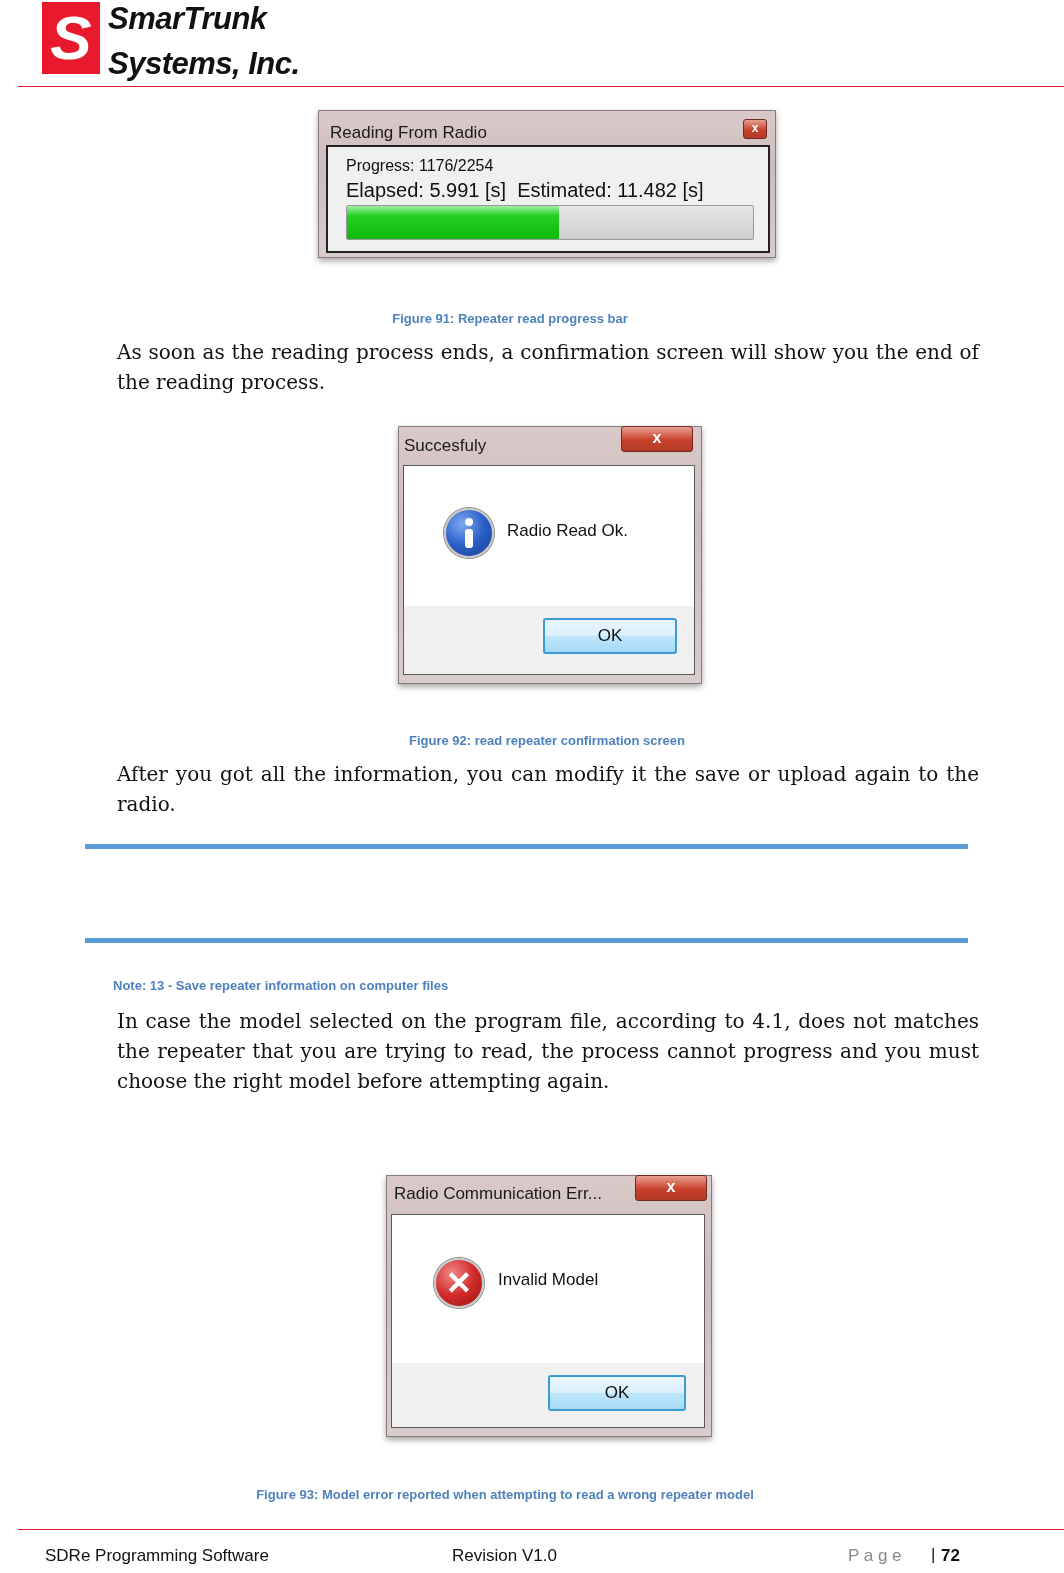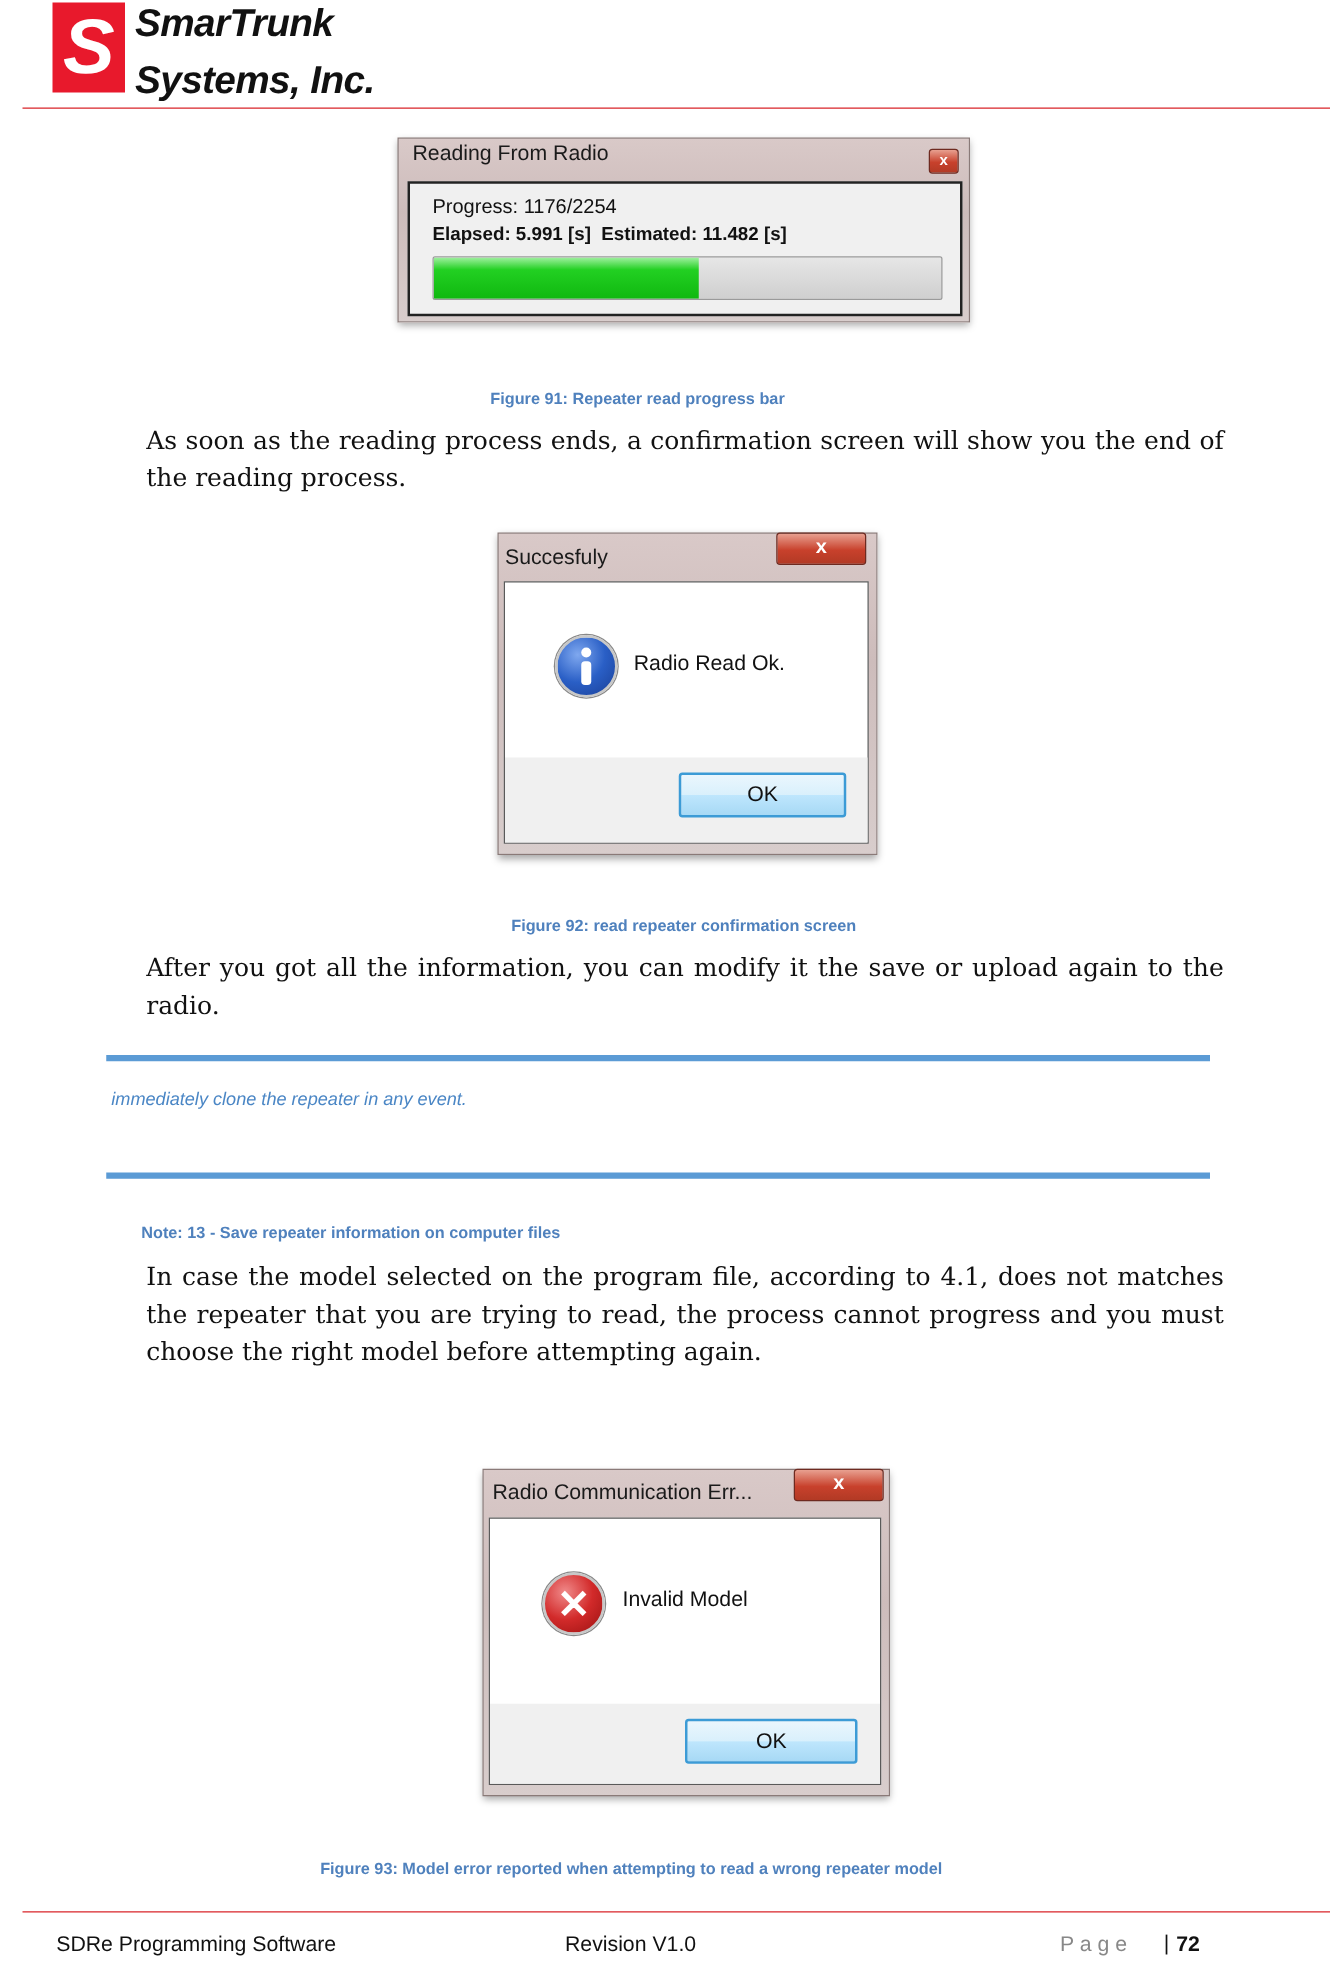--- a/index.html
+++ b/index.html
@@ -35,25 +35,25 @@
 
 <div class="abs logo-box"></div>
 <div class="abs logo-s">S</div>
 <div class="abs logo-text" style="top:3px;">
   <div>SmarTrunk</div>
   <div style="margin-top:14px;">Systems, Inc.</div>
 </div>
 <div class="abs rule-red" style="top:86px;"></div>
 
 <div class="abs win" style="left:318px;top:110px;width:456px;height:146px;">
-  <div class="abs win-title" style="left:11px;top:2px;">Reading From Radio</div>
+  <div class="abs win-title" style="left:11px;top:12px;">Reading From Radio</div>
   <div class="abs win-close" style="left:424px;top:8px;width:22px;height:18px;font-size:12px;line-height:17px;">x</div>
   <div class="abs win-body" style="left:7px;top:34px;width:440px;height:104px;background:#f0f0f0;border:2px solid #222;">
     <div class="abs" style="left:18px;top:10px;font-family:'Liberation Sans',sans-serif;font-size:16px;color:#111;">Progress: 1176/2254</div>
-    <div class="abs" style="left:18px;top:32px;font-family:'Liberation Sans',sans-serif;font-size:15px;color:#111;white-space:pre;font-weight:bold;">Elapsed: 5.991 [s]  Estimated: 11.482 [s]</div>
+    <div class="abs" style="left:18px;top:32px;font-family:'Liberation Sans',sans-serif;font-size:20px;color:#111;white-space:pre;">Elapsed: 5.991 [s]  Estimated: 11.482 [s]</div>
     <div class="abs" style="left:18px;top:58px;width:406px;height:33px;background:linear-gradient(180deg,#e6e6e6,#cfcfcf);border:1px solid #9a9a9a;border-radius:2px;overflow:hidden;">
       <div id="prog-fill" style="height: 100%; width: 52.1739%; background: linear-gradient(rgb(159, 240, 159) 0%, rgb(34, 208, 34) 30%, rgb(16, 184, 16) 100%);"></div>
     </div>
   </div>
 </div>
 <div class="abs caption" style="left:0;width:1020px;top:296px;">Figure 91: Repeater read progress bar</div>
 
 <div class="abs para" style="top:337px;">As soon as the reading process ends, a confirmation screen will show you the end of the reading process.</div>
 
 <div class="abs win" style="left:398px;top:426px;width:302px;height:256px;">
@@ -68,21 +68,20 @@
     <div class="abs win-footer" style="left:0;top:140px;width:290px;height:68px;"></div>
     <div class="abs btn-ok" style="left:139px;top:152px;width:130px;height:32px;line-height:32px;">OK</div>
   </div>
 </div>
 <div class="abs caption" style="left:0;width:1094px;top:718px;">Figure 92: read repeater confirmation screen</div>
 
 <div class="abs para" style="top:759px;">After you got all the information, you can modify it the save or upload again to the radio.</div>
 
 <div class="abs note-bar" style="top:844px;"></div>
 <div class="abs note-text" style="top:868px;">
-  <div>immediately clone the repeater in any event.</div>
 </div>
 <div class="abs note-bar" style="top:938px;"></div>
 <div class="abs caption" style="left:113px;top:963px;text-align:right;">Note: 13 - Save repeater information on computer files</div>
 
 <div class="abs para" style="top:1006px;">In case the model selected on the program file, according to 4.1, does not matches the repeater that you are trying to read, the process cannot progress and you must choose the right model before attempting again.</div>
 
 <div class="abs win" style="left:386px;top:1175px;width:324px;height:260px;">
   <div class="abs win-title" style="left:7px;top:8px;">Radio Communication Err...</div>
   <div class="abs win-close" style="left:248px;top:-1px;width:70px;height:24px;font-size:16px;line-height:22px;">x</div>
   <div class="abs win-body" style="left:4px;top:38px;width:312px;height:212px;">

